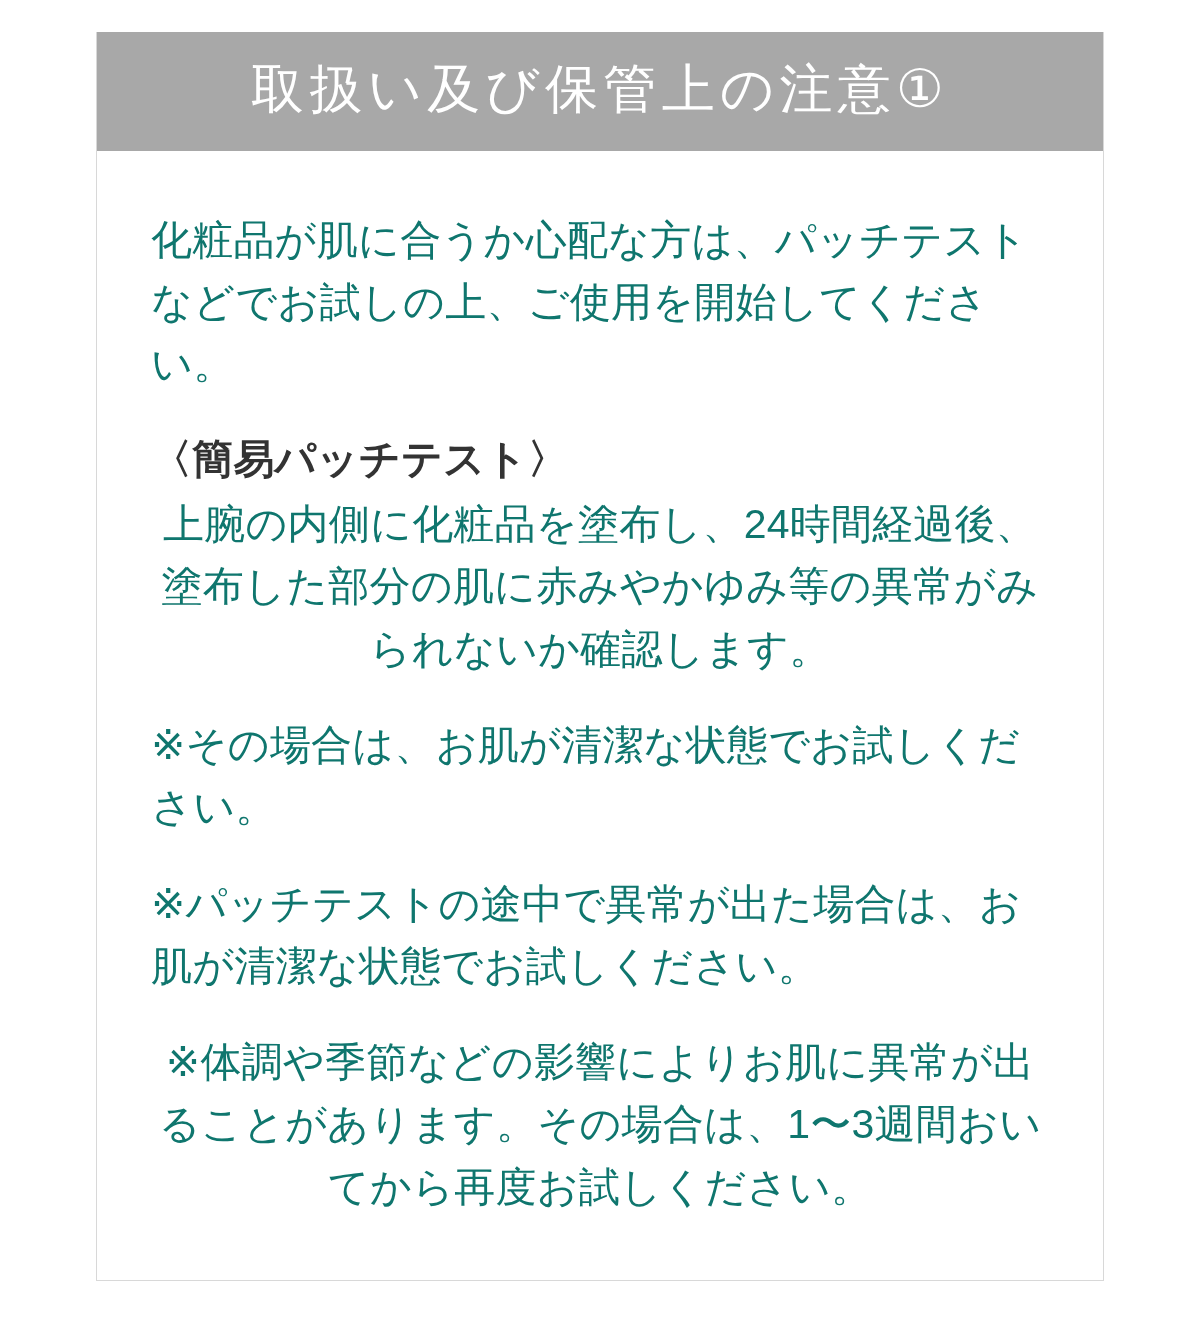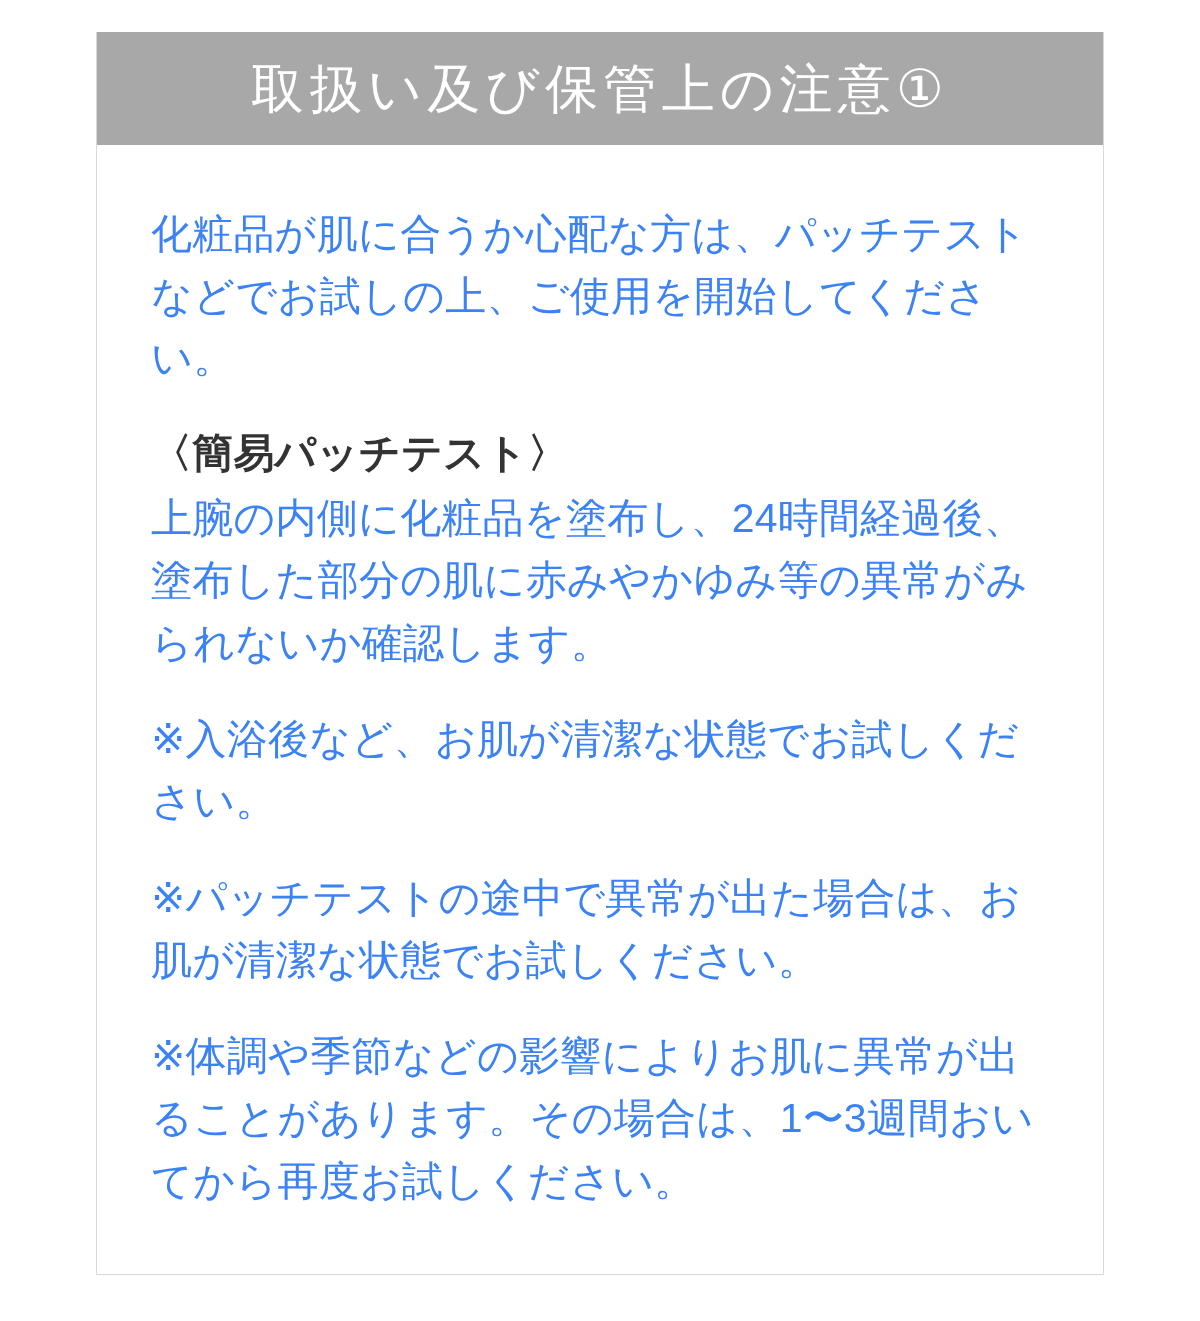--- a/index.html
+++ b/index.html
@@ -35,44 +35,45 @@
     flex-direction: column;
     flex: 0 0 auto;
   }
 
   .card-header {
     box-sizing: border-box;
     width: 100%;
     background: #a8a8a8;
     color: #ffffff;
     text-align: center;
-    padding: 26px 10px 24px 10px;
+    padding: 26px 10px 30px 10px;
     font-size: 53px;
     line-height: 1.18;
     letter-spacing: 0.10em;
     font-weight: 400;
     white-space: nowrap;
   }
 
   .card-body {
     box-sizing: border-box;
     padding: 58px 54px 62px 54px;
   }
 
   .para {
     font-size: 41px;
     line-height: 1.52;
     letter-spacing: 0.005em;
     margin: 0 0 34px 0;
-    color: #3b82f6;
+    color: #0f766e;
     text-align: left;
   }
 
   .para:last-child {
     margin-bottom: 0;
+    text-align: center;
   }
 
   .subhead {
     font-size: 41px;
     line-height: 1.5;
     letter-spacing: 0.005em;
     font-weight: bold;
     margin: 15px 0 2px 0;
     color: #333333;
   }
@@ -94,21 +95,21 @@
 
     <div class="card-body">
 
       <p class="para">化粧品が肌に合うか心配な方は、パッチテストなどでお試しの上、ご使用を開始してください。</p>
 
       <div class="block-no-gap">
         <p class="subhead">〈簡易パッチテスト〉</p>
         <p class="para">上腕の内側に化粧品を塗布し、24時間経過後、塗布した部分の肌に赤みやかゆみ等の異常がみられないか確認します。</p>
       </div>
 
-      <p class="para">※入浴後など、お肌が清潔な状態でお試しください。</p>
+      <p class="para">※その場合は、お肌が清潔な状態でお試しください。</p>
 
       <p class="para">※パッチテストの途中で異常が出た場合は、お肌が清潔な状態でお試しください。</p>
 
       <p class="para">※体調や季節などの影響によりお肌に異常が出ることがあります。その場合は、1〜3週間おいてから再度お試しください。</p>
 
     </div>
   </div>
 </div>
 
 </body></html>

